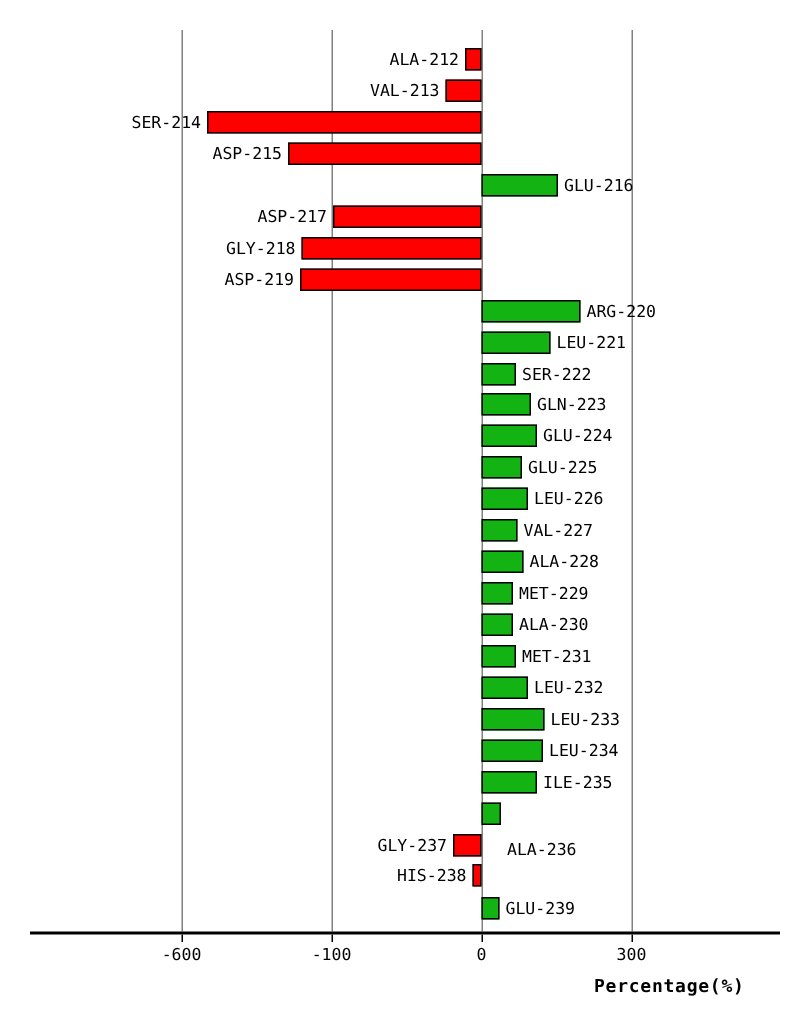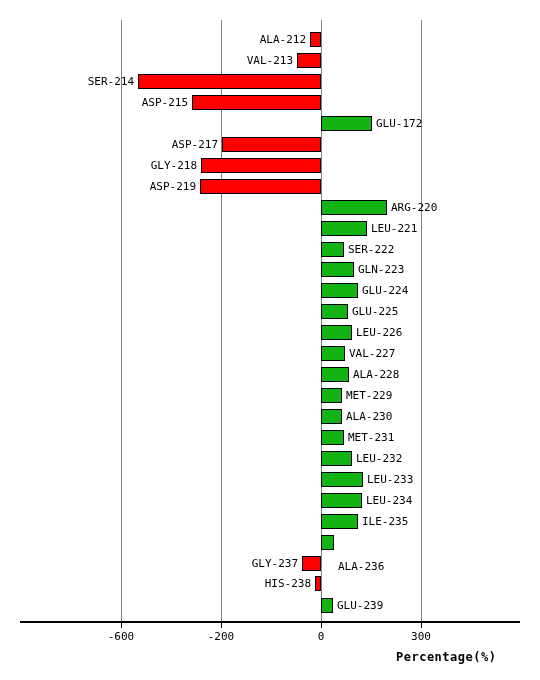--- a/index.html
+++ b/index.html
@@ -97,21 +97,21 @@
       <div class="bar-row" style="top: 73.9px; height: 15px;">
         <div class="bar negative" title="SER-214: -549" style="left: 138px; width: 183px; top: 0px; height: 15px;"></div>
         <div class="bar-label left-side" style="left: 134px; top: 0px;">SER-214</div>
       </div>
       <div class="bar-row" style="top: 94.85px; height: 15px;">
         <div class="bar negative" title="ASP-215: -387" style="left: 192px; width: 129px; top: 0px; height: 15px;"></div>
         <div class="bar-label left-side" style="left: 188px; top: 0px;">ASP-215</div>
       </div>
       <div class="bar-row" style="top: 115.8px; height: 15px;">
         <div class="bar positive" title="GLU-216: 153" style="left: 321px; width: 51px; top: 0px; height: 15px;"></div>
-        <div class="bar-label right-side" style="left: 376px; top: 0px;">GLU-172</div>
+        <div class="bar-label right-side" style="left: 376px; top: 0px;">GLU-216</div>
       </div>
       <div class="bar-row" style="top: 136.75px; height: 15px; padding-left: 44px;">
         <div class="bar negative" title="ASP-217: -297" style="left: 222px; width: 99px; top: 0px; height: 15px;"></div>
         <div class="bar-label left-side" style="left: 218px; top: 0px;">ASP-217</div>
       </div>
       <div class="bar-row" style="top: 157.7px; height: 15px;">
         <div class="bar negative" title="GLY-218: -360" style="left: 201px; width: 120px; top: 0px; height: 15px;"></div>
         <div class="bar-label left-side" style="left: 197px; top: 0px;">GLY-218</div>
       </div>
       <div class="bar-row" style="top: 178.65px; height: 15px;">
@@ -197,20 +197,20 @@
       <div class="bar-row" style="top: 597.65px; height: 15px;">
         <div class="bar positive" title="GLU-239: 36" style="left: 321px; width: 12px; top: 0px; height: 15px;"></div>
         <div class="bar-label right-side" style="left: 337px; top: 0px;">GLU-239</div>
       </div>
     </div>
   <div id="axis-layer">
       <div class="x-axis-line" style="left: 20px; width: 500px; top: 621px;"></div>
       <div class="tick-mark" style="left: 121px; top: 623px;"></div>
       <div class="tick-label" style="left: 121px; top: 630px;">-600</div>
       <div class="tick-mark" style="left: 221px; top: 623px;"></div>
-      <div class="tick-label" style="left: 221px; top: 630px;">-200</div>
+      <div class="tick-label" style="left: 221px; top: 630px;">-100</div>
       <div class="tick-mark" style="left: 321px; top: 623px;"></div>
       <div class="tick-label" style="left: 321px; top: 630px;">0</div>
       <div class="tick-mark" style="left: 421px; top: 623px;"></div>
       <div class="tick-label" style="left: 421px; top: 630px;">300</div>
     </div>
   <div class="axis-title" id="axis-title" style="left: 396px; top: 650px;">Percentage(%)</div>
 </div>
 
 </body></html>

